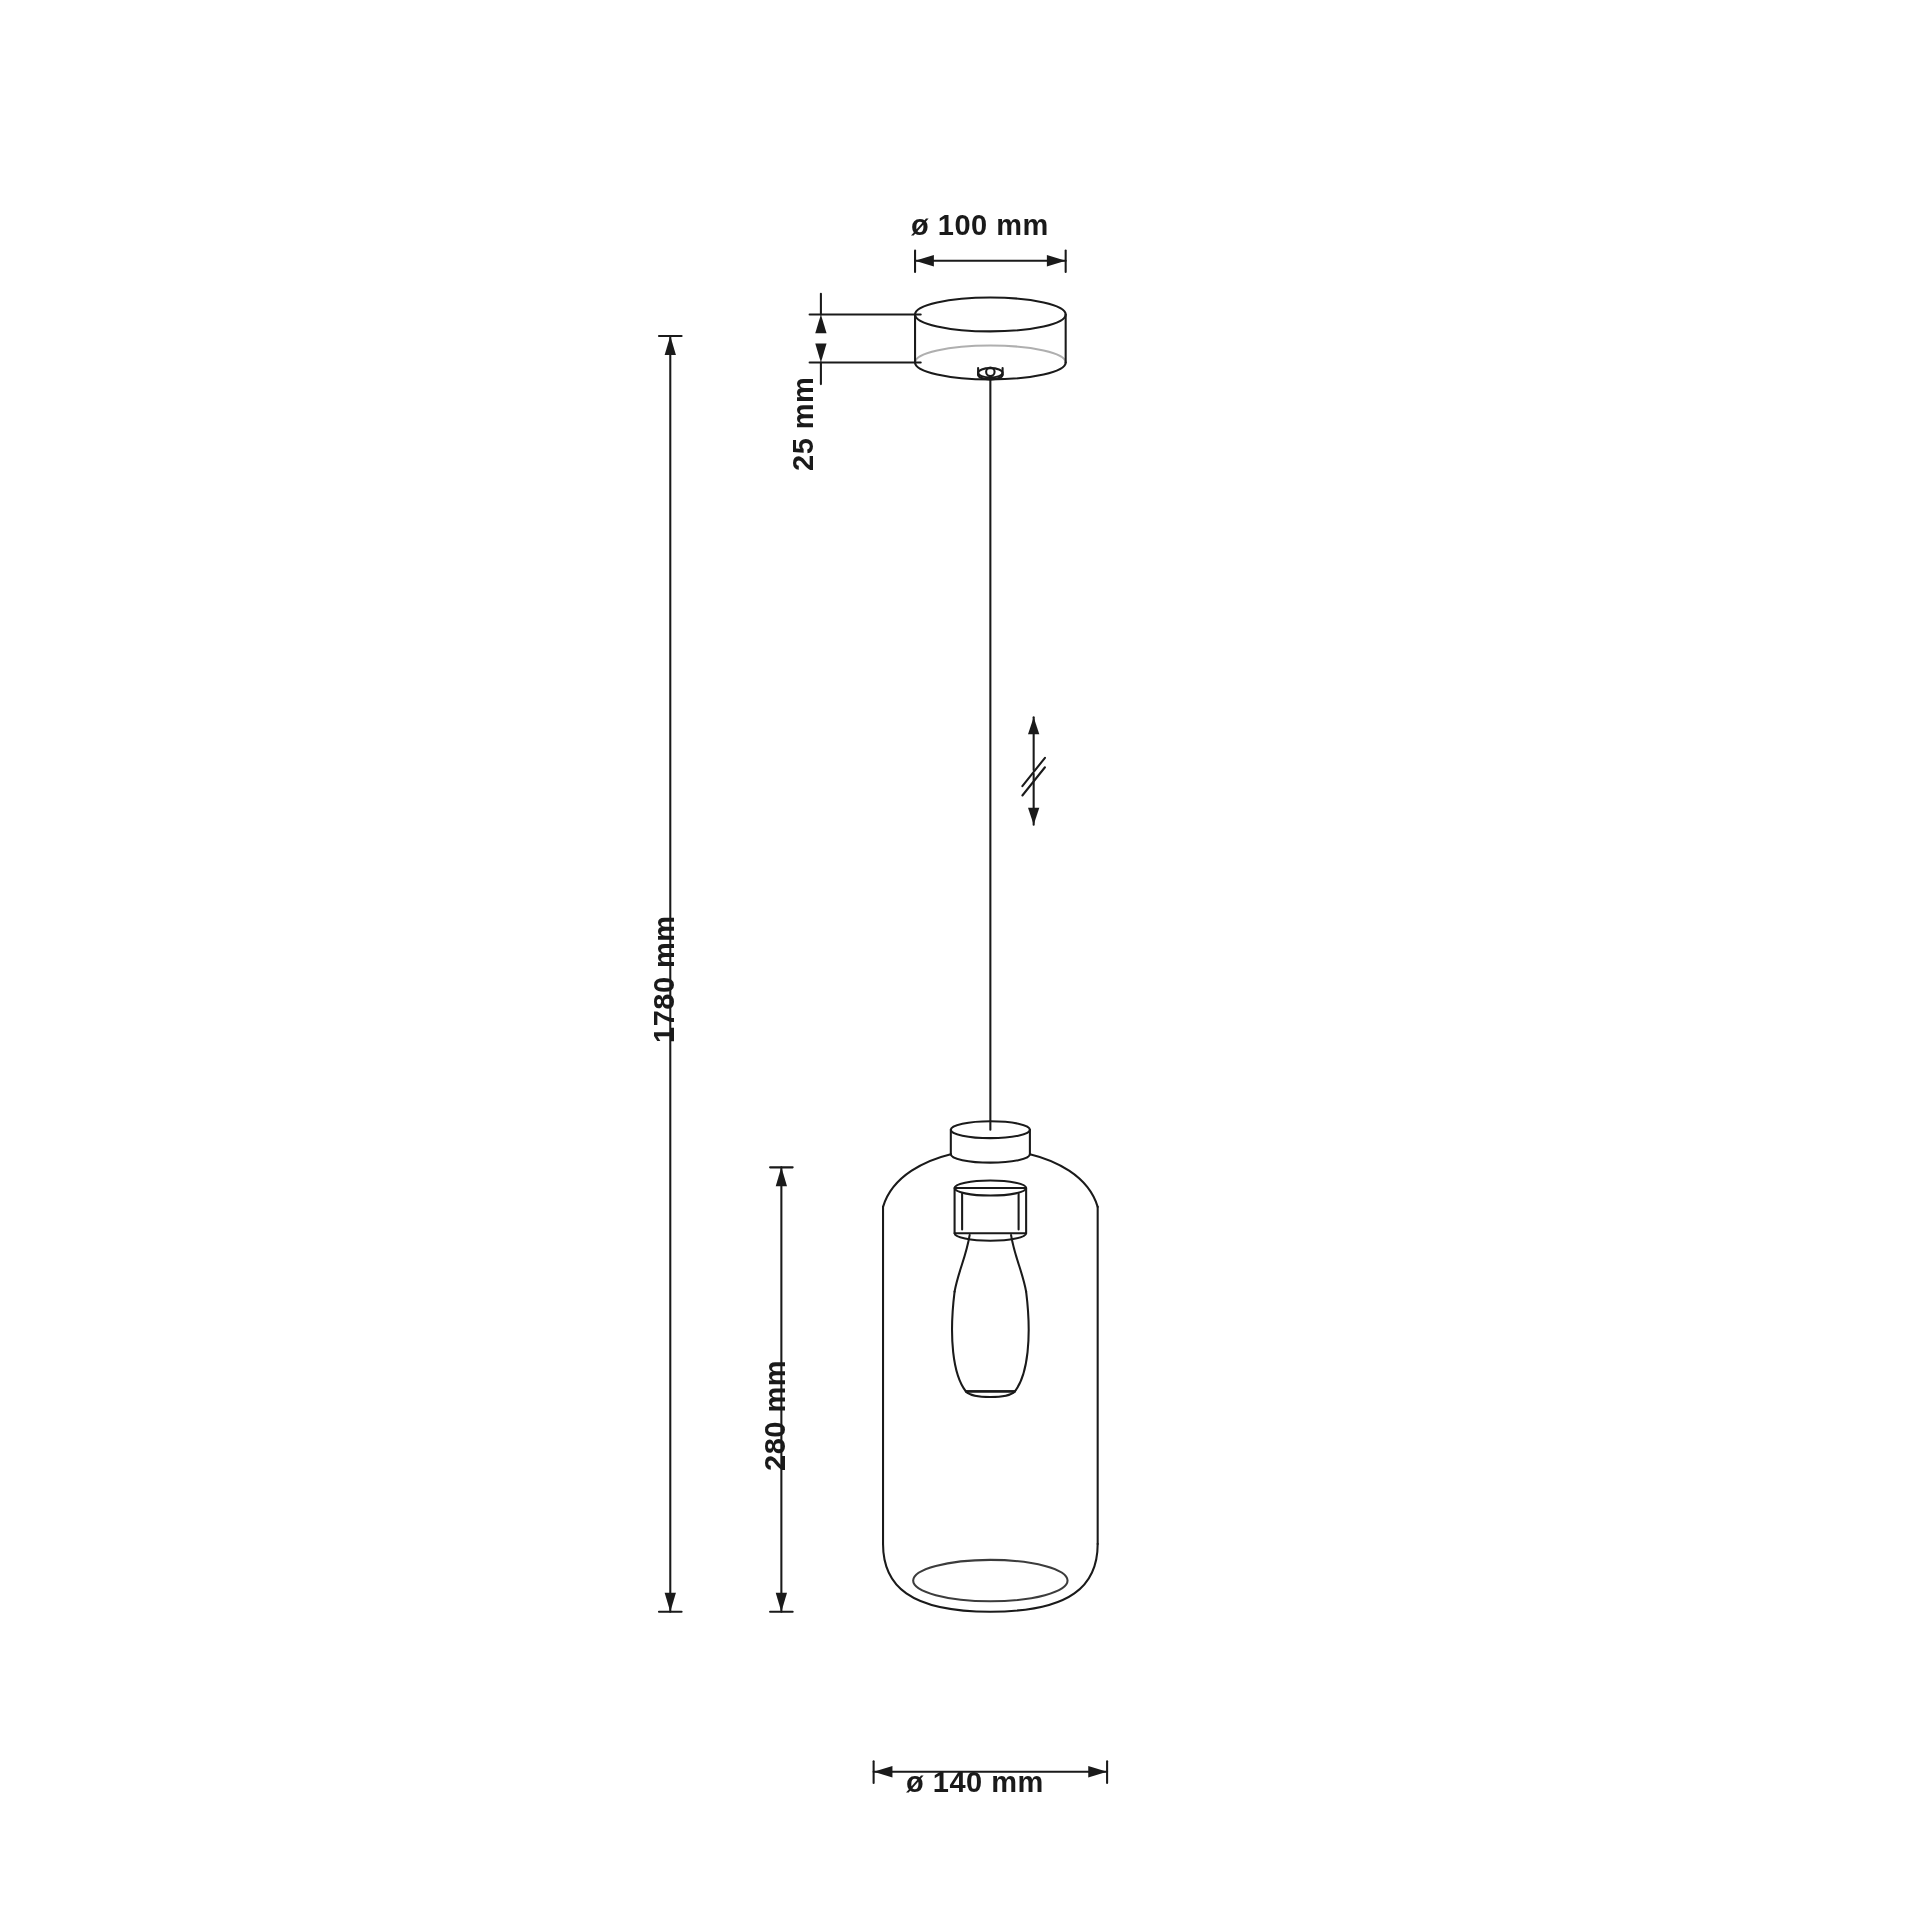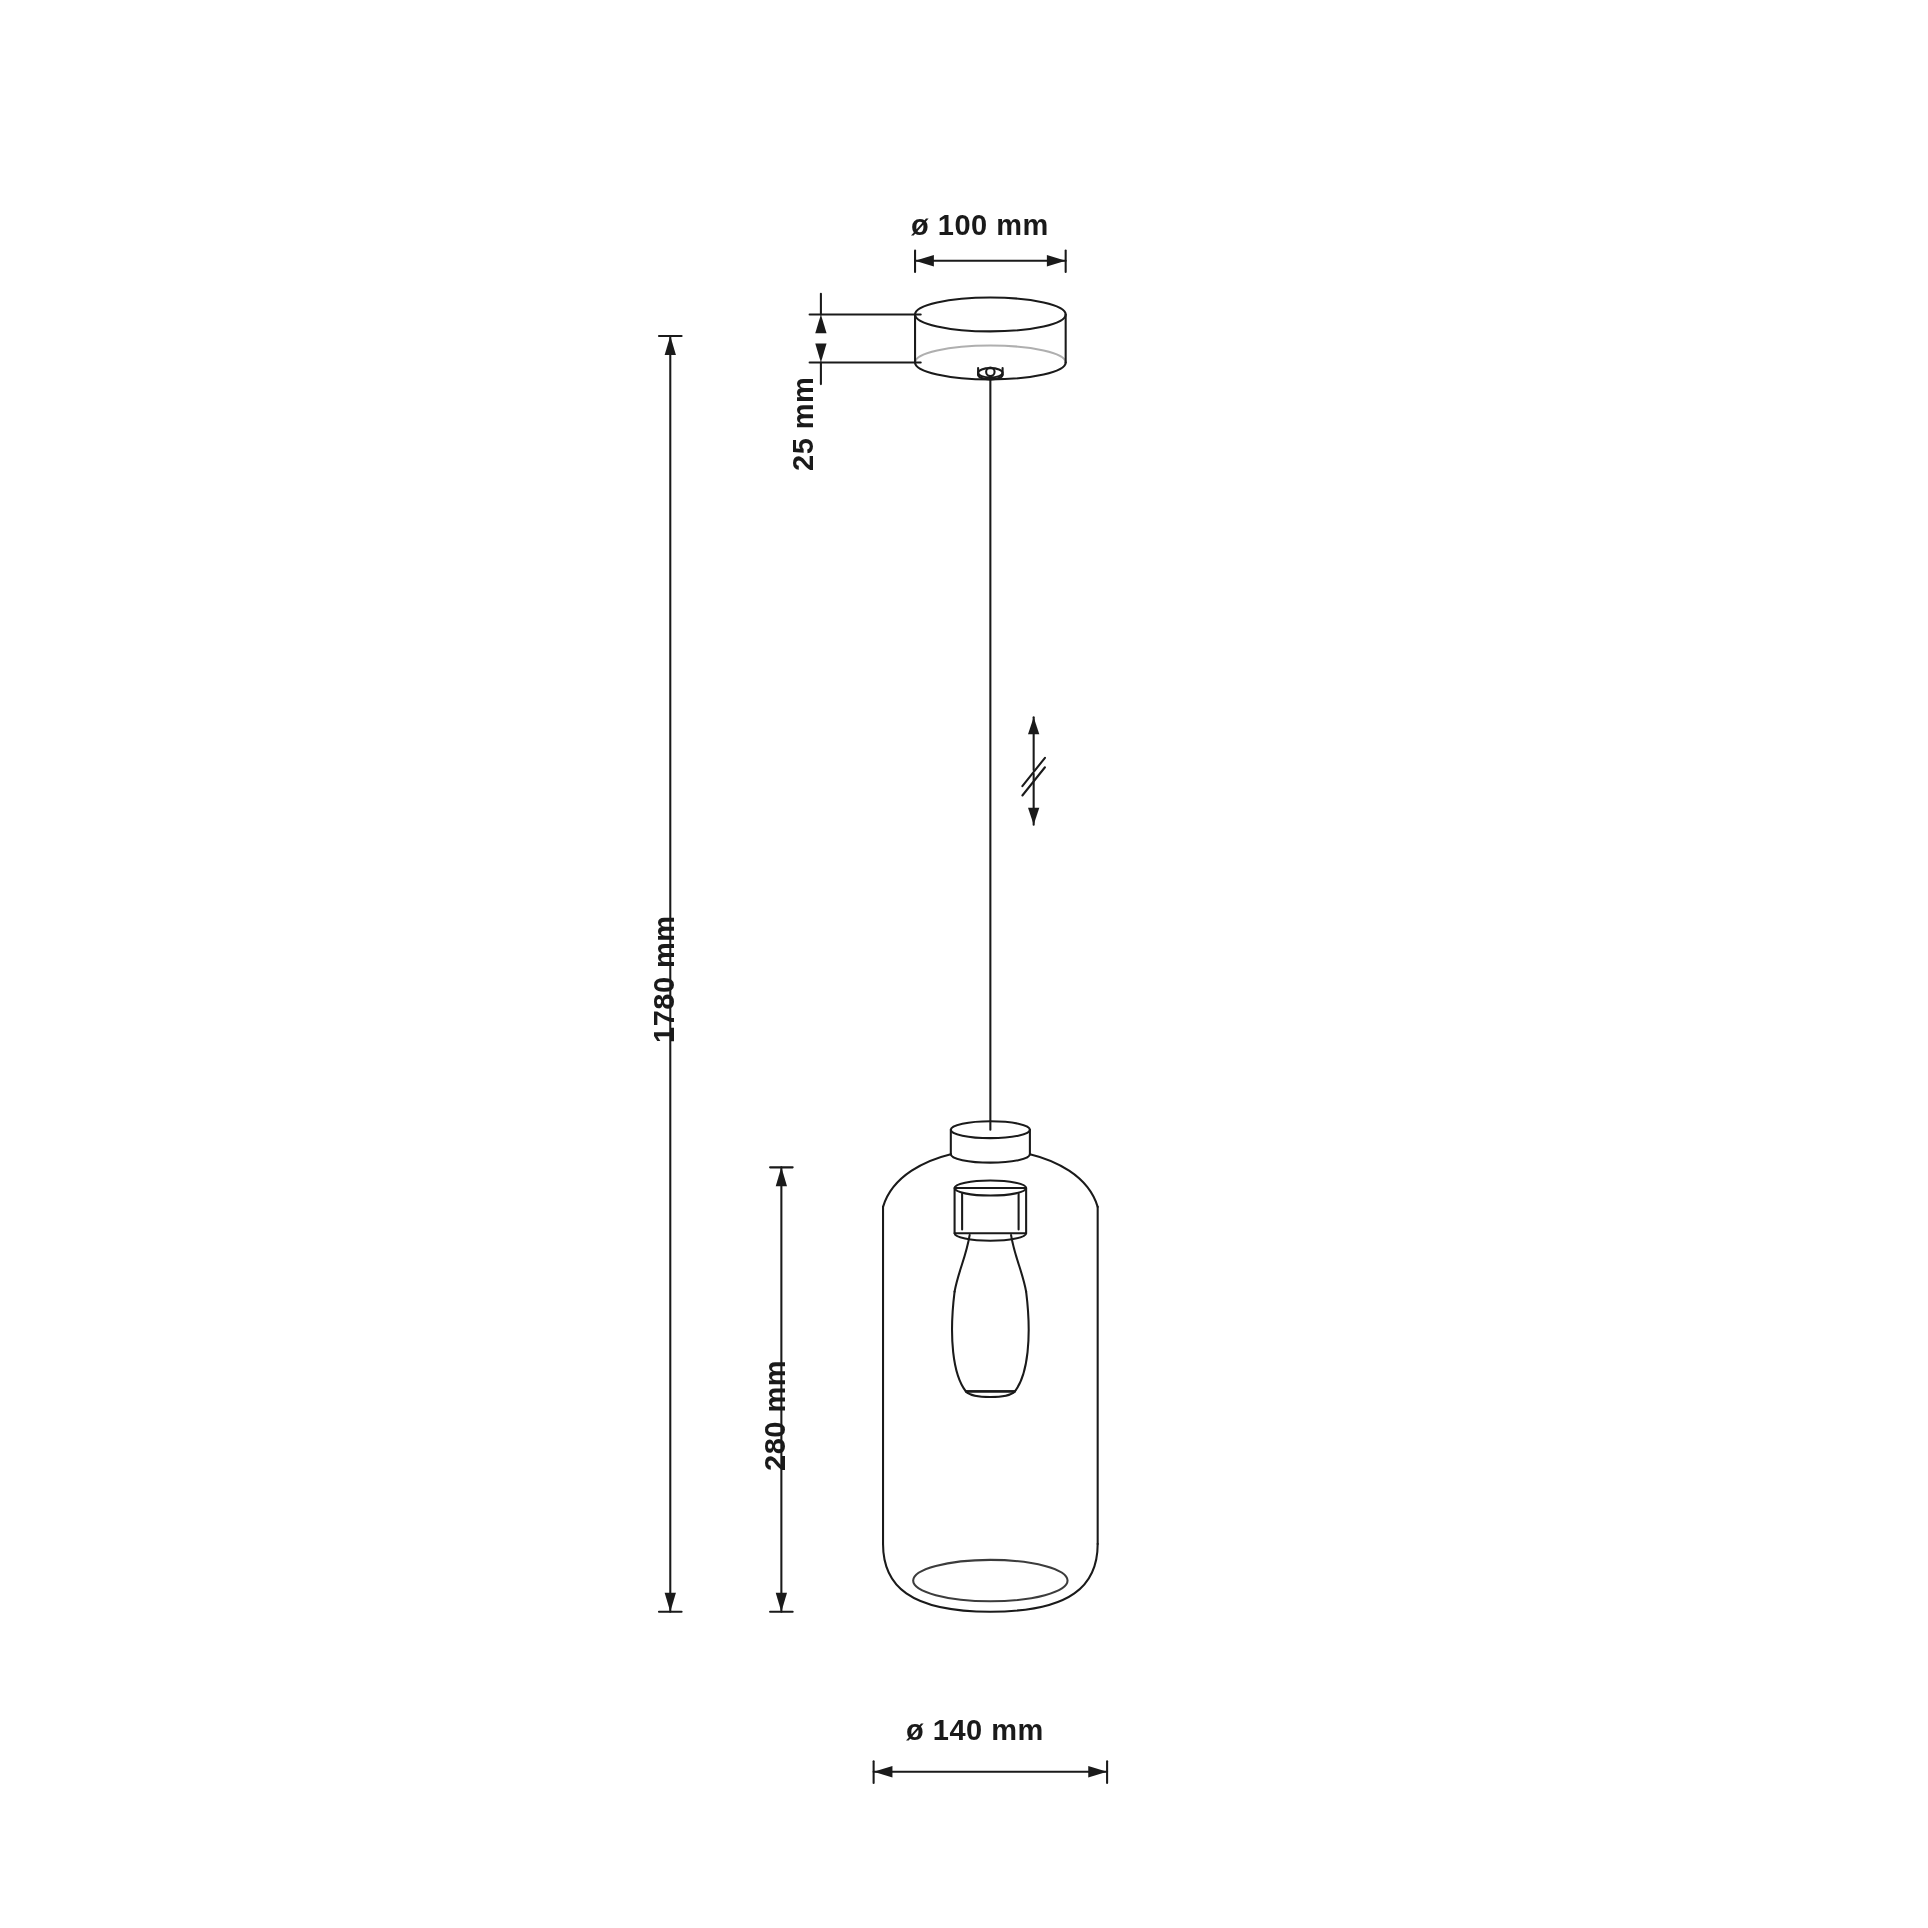--- a/index.html
+++ b/index.html
@@ -160,16 +160,16 @@
   </svg>
 
   <div class="dim-label" style="left:911px; top:209px;">ø 100 mm</div>
 
   <div class="dim-label rot90" style="left:787px; top:471px;">25 mm</div>
 
   <div class="dim-label rot90" style="left:648px; top:1043px;">1780 mm</div>
 
   <div class="dim-label rot90" style="left:759px; top:1471px;">280 mm</div>
 
-  <div class="dim-label" style="left:906px; top:1714px;">ø 140 mm</div>
+  <div class="dim-label" style="left:906px; top:1766px;">ø 140 mm</div>
 
 </div>
 
 
 </body></html>

